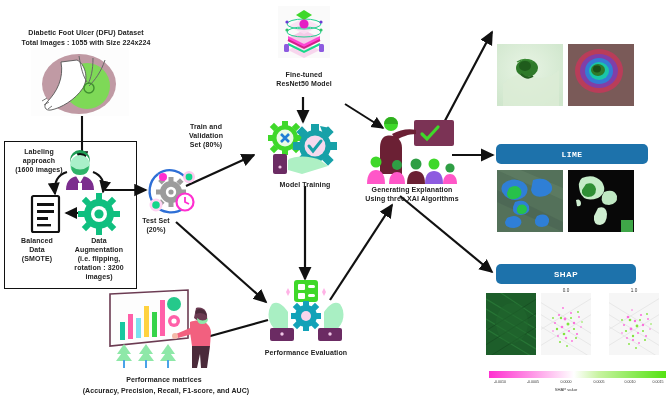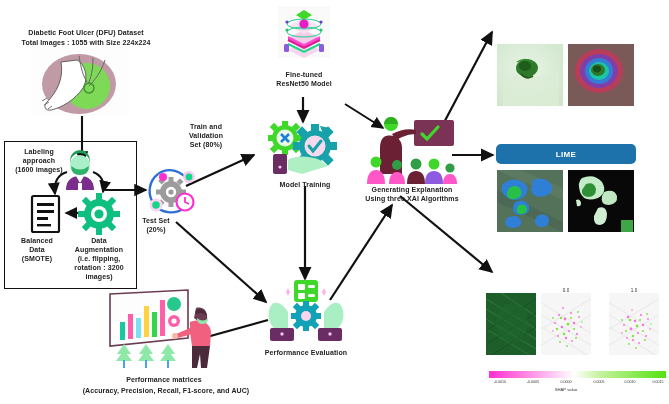--- a/index.html
+++ b/index.html
@@ -341,21 +341,21 @@
       <rect width="66" height="62" fill="#7a5a58"></rect>
       <ellipse cx="31" cy="27" rx="24" ry="22" fill="#c03a5a" opacity="0.9"></ellipse>
       <ellipse cx="31" cy="27" rx="19" ry="17" fill="#7a3fb0" opacity="0.9"></ellipse>
       <ellipse cx="31" cy="27" rx="14" ry="13" fill="#2f7fd6" opacity="0.95"></ellipse>
       <ellipse cx="31" cy="27" rx="10" ry="9" fill="#19c6a8"></ellipse>
       <ellipse cx="30" cy="26" rx="7" ry="6" fill="#2f7a2a"></ellipse>
       <ellipse cx="29" cy="25" rx="4" ry="3.4" fill="#1b4f18"></ellipse>
     </svg>
   </div>
 
-  <div class="panel-hd" style="left:496px;top:144px;width:140px;height:20px;">
+  <div class="panel-hd" style="left:496px;top:144px;width:152px;height:20px;font-family:Liberation Mono, monospace;">
     <span>LIME</span>
   </div>
   <div class="img" style="left:497px;top:170px;width:66px;height:62px;">
     <svg width="66" height="62" viewBox="0 0 66 62">
       <rect width="66" height="62" fill="#54715a"></rect>
       <path d="M0,0 l66,30 l0,-12 l-66,-28z" fill="#5f7f64" opacity="0.7"></path>
       <path d="M0,20 l66,32 l0,10 l-66,-30z" fill="#496351" opacity="0.6"></path>
       <path d="M6,14 q10,-8 20,-2 q8,6 2,14 q-10,8 -20,0 q-6,-6 -2,-12z" fill="#2f7fd6"></path>
       <path d="M12,18 q8,-5 12,2 q2,7 -6,9 q-8,1 -8,-6z" fill="#27c14a"></path>
       <path d="M36,10 q12,-4 18,4 q4,8 -6,12 q-12,3 -14,-6z" fill="#2f7fd6"></path>
@@ -370,20 +370,23 @@
       <rect width="66" height="62" fill="#080808"></rect>
       <path d="M14,8 q12,-5 20,4 q6,10 -4,16 q-14,5 -18,-6 q-3,-10 2,-14z" fill="#c5ecc8"></path>
       <path d="M18,14 q8,-3 10,5 q0,8 -8,8 q-7,-1 -6,-7z" fill="#2f8f35"></path>
       <path d="M36,22 q10,-4 13,4 q1,8 -8,9 q-9,0 -7,-9z" fill="#bfe8c2"></path>
       <path d="M30,38 q8,-3 9,6 q0,10 -7,11 q-7,0 -6,-9z" fill="#cfeed1"></path>
       <path d="M53,50 l12,0 l0,12 l-12,0z" fill="#3fa648"></path>
       <path d="M8,30 q4,-2 5,3 q0,4 -4,3z" fill="#cfeed1"></path>
     </svg>
   </div>
 
+  <div class="panel-hd" style="left:496px;top:264px;width:140px;height:20px;">
+    <span>SHAP</span>
+  </div>
 
   <div class="shap-top" style="left:566px;top:288px;">0.0</div>
   <div class="shap-top" style="left:634px;top:288px;">1.0</div>
 
   <div class="img" style="left:486px;top:293px;width:50px;height:62px;">
     <svg width="50" height="62" viewBox="0 0 50 62">
       <rect width="50" height="62" fill="#1d5e2a"></rect>
       <g stroke="#2a7a38" stroke-width="1.1" opacity="0.85">
         <path d="M-10,10 L60,52"></path>
           <path d="M-10,20 L60,62"></path>

